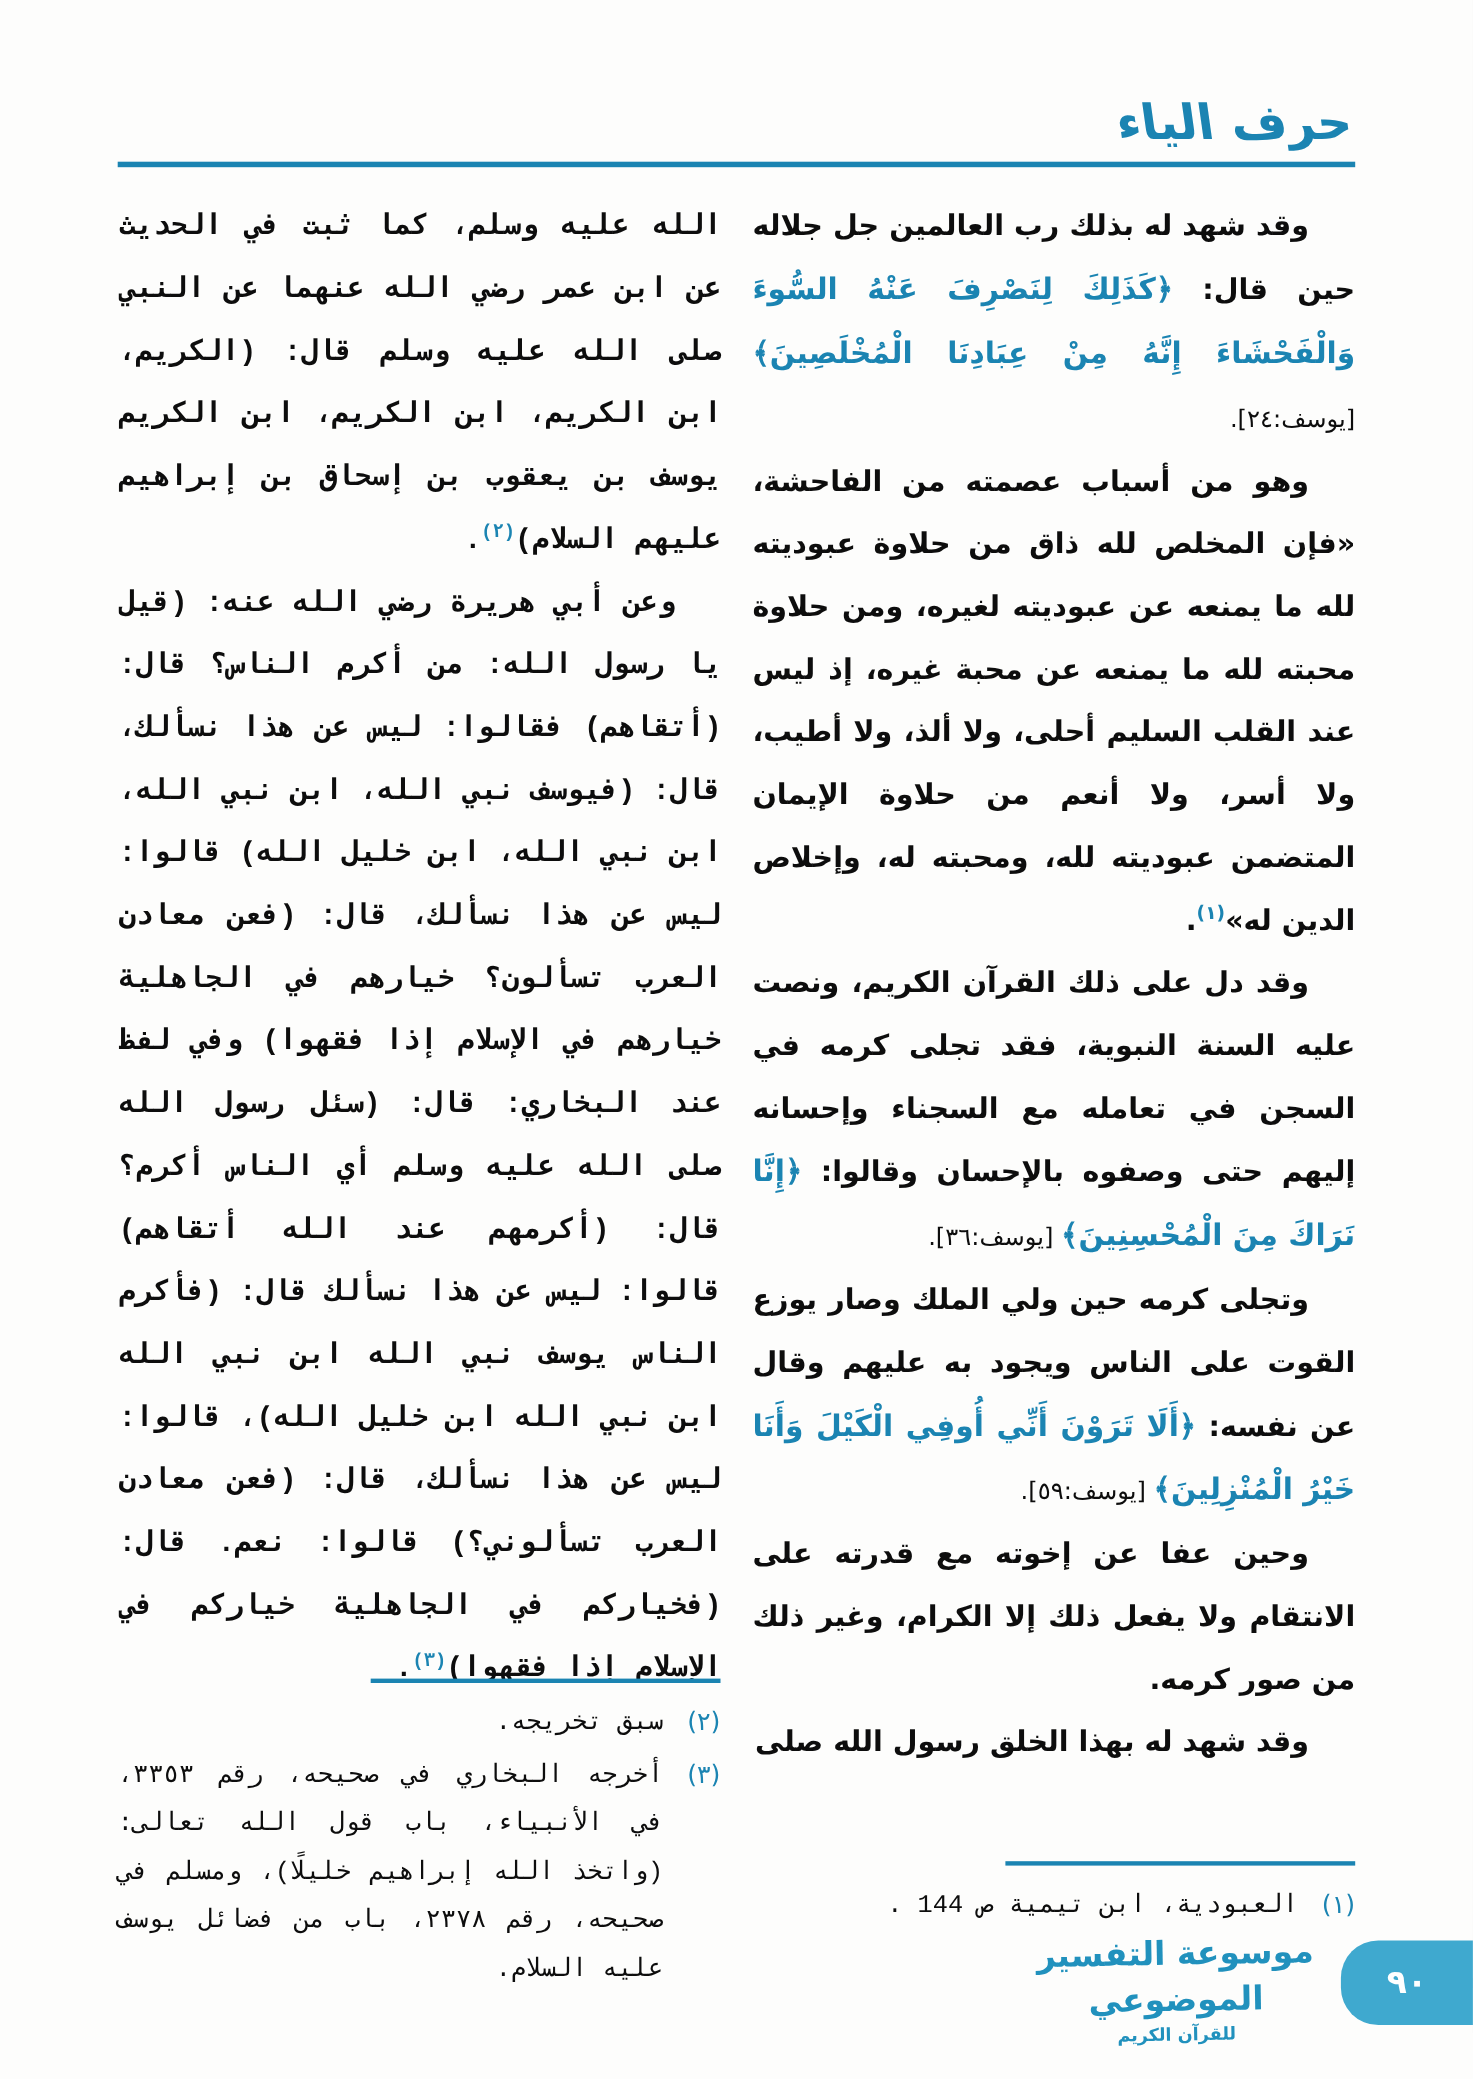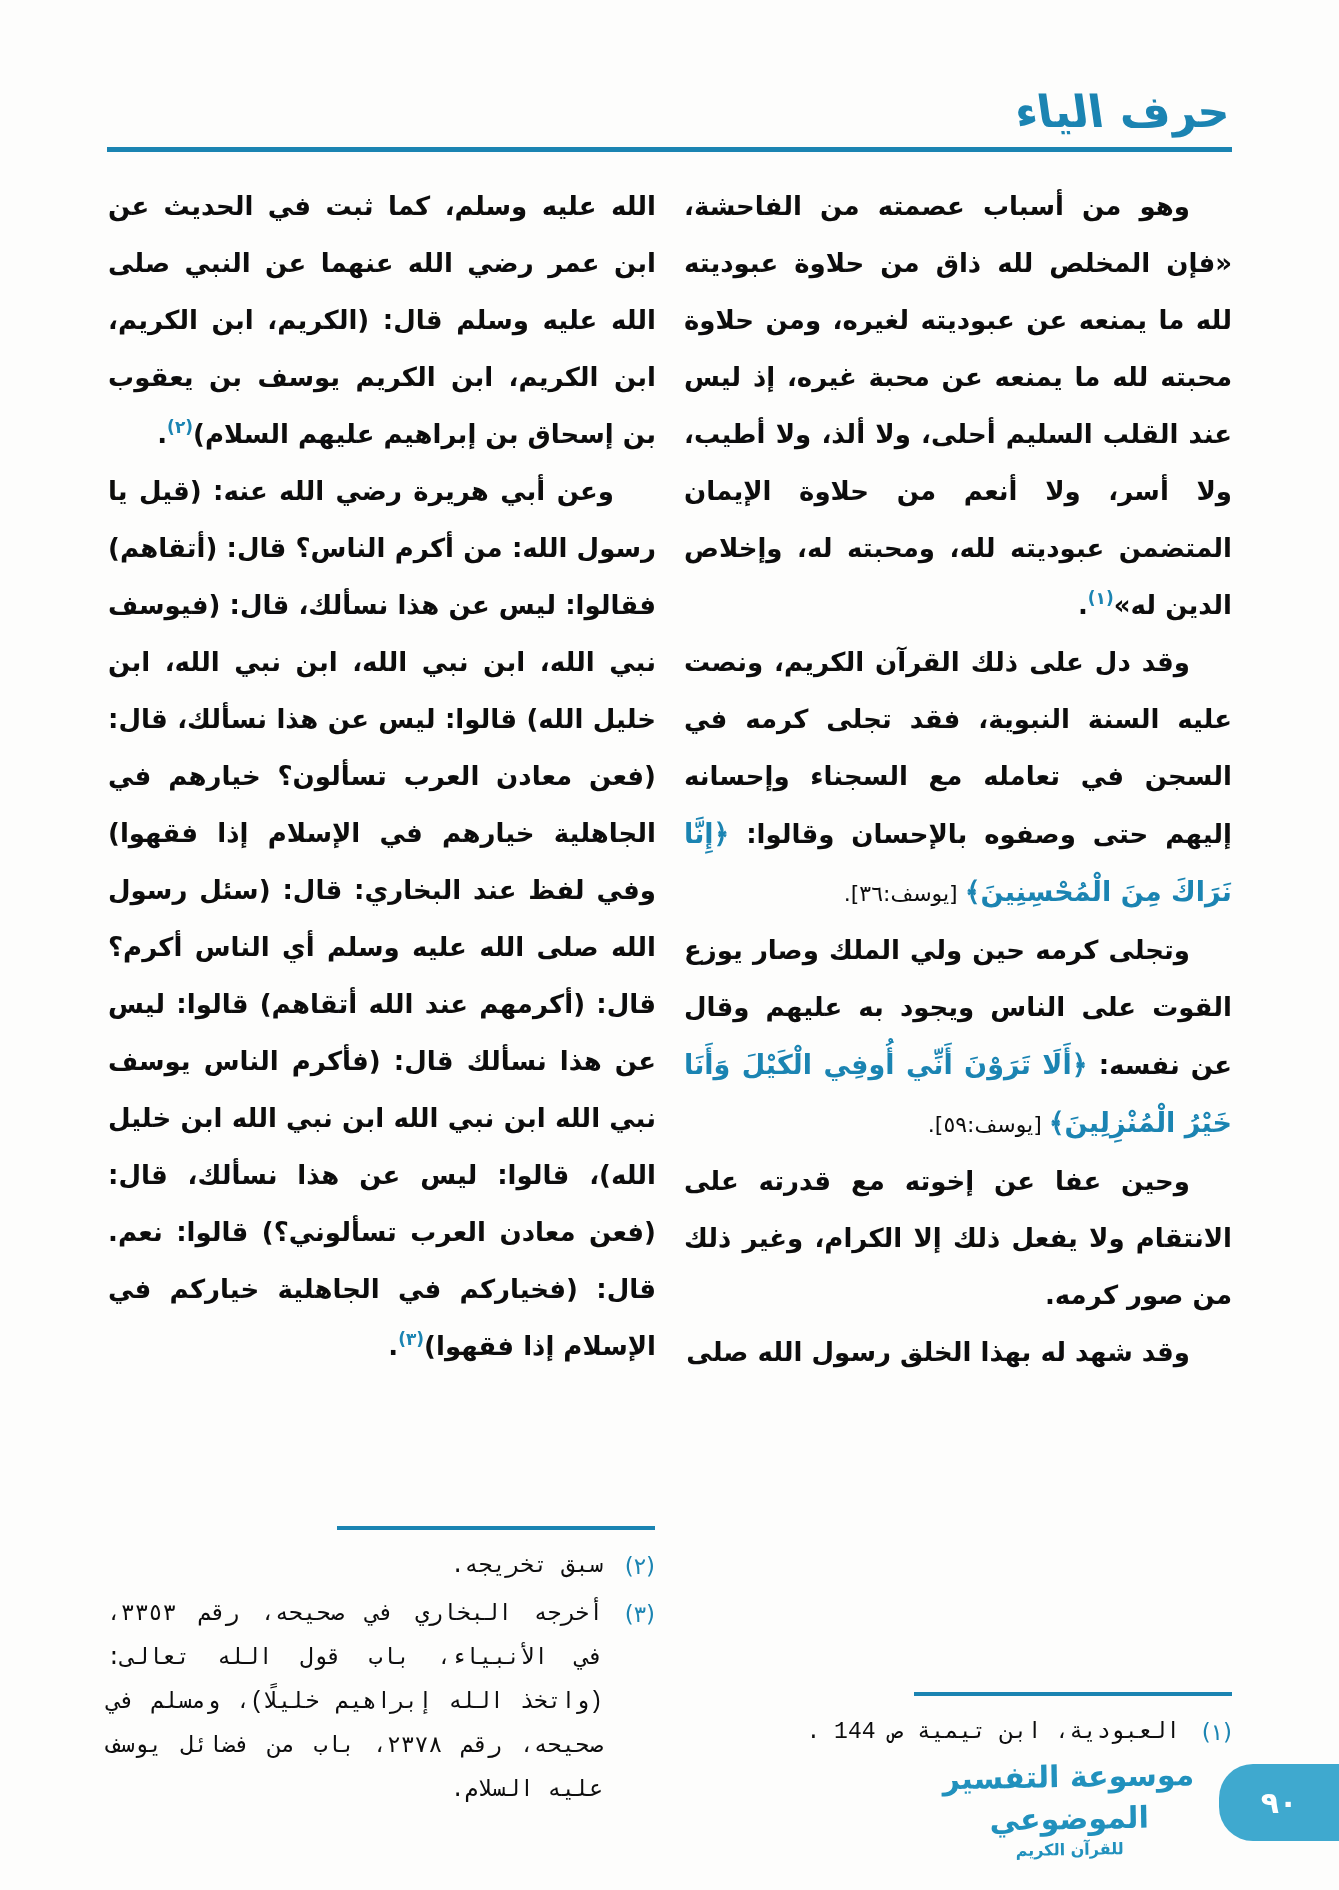--- a/index.html
+++ b/index.html
@@ -31,21 +31,21 @@
     position:absolute;top:178px;right:107px;
     width:1125px;
     display:flex;gap:28px;
   }
   .col{
     width:548px;
     text-align:justify;
     text-align-last:right;
   }
   .col-right{height:1505px;overflow:hidden;}
-  .col-left{height:1350px;overflow:hidden;}
+  .col-left{height:1350px;overflow:hidden;font-family:Liberation Mono, monospace;}
   .paragraph{
     margin:0;
     font-size:26px;
     line-height:57px;
     font-weight:bold;
     text-indent:42px;
   }
   .paragraph.no-indent{text-indent:0;}
   .section-heading{
     margin:0;
@@ -111,20 +111,21 @@
 <body>
 
 <div class="page">
 
   <div class="header-title">حرف الياء</div>
 
   <div class="header-rule"></div>
 
   <div class="columns">
     <div class="col col-right">
+        <p class="paragraph"><span class="seg-t">وقد شهد له بذلك رب العالمين جل جلاله حين قال: </span><span class="seg-q">﴿كَذَلِكَ لِنَصْرِفَ عَنْهُ السُّوءَ وَالْفَحْشَاءَ إِنَّهُ مِنْ عِبَادِنَا الْمُخْلَصِينَ﴾</span><span class="seg-r"> [يوسف:٢٤].</span></p>
         <p class="paragraph"><span class="seg-t">وهو من أسباب عصمته من الفاحشة، «فإن المخلص لله ذاق من حلاوة عبوديته لله ما يمنعه عن عبوديته لغيره، ومن حلاوة محبته لله ما يمنعه عن محبة غيره، إذ ليس عند القلب السليم أحلى، ولا ألذ، ولا أطيب، ولا أسر، ولا أنعم من حلاوة الإيمان المتضمن عبوديته لله، ومحبته له، وإخلاص الدين له»</span><sup class="seg-fn">(١)</sup><span class="seg-t">.</span></p>
         <p class="paragraph"><span class="seg-t">وقد دل على ذلك القرآن الكريم، ونصت عليه السنة النبوية، فقد تجلى كرمه في السجن في تعامله مع السجناء وإحسانه إليهم حتى وصفوه بالإحسان وقالوا: </span><span class="seg-q">﴿إِنَّا نَرَاكَ مِنَ الْمُحْسِنِينَ﴾</span><span class="seg-r"> [يوسف:٣٦].</span></p>
         <p class="paragraph"><span class="seg-t">وتجلى كرمه حين ولي الملك وصار يوزع القوت على الناس ويجود به عليهم وقال عن نفسه: </span><span class="seg-q">﴿أَلَا تَرَوْنَ أَنِّي أُوفِي الْكَيْلَ وَأَنَا خَيْرُ الْمُنْزِلِينَ﴾</span><span class="seg-r"> [يوسف:٥٩].</span></p>
         <p class="paragraph"><span class="seg-t">وحين عفا عن إخوته مع قدرته على الانتقام ولا يفعل ذلك إلا الكرام، وغير ذلك من صور كرمه.</span></p>
         <p class="paragraph"><span class="seg-t">وقد شهد له بهذا الخلق رسول الله صلى</span></p>
       </div>
     <div class="col col-left">
         <p class="paragraph no-indent"><span class="seg-t">الله عليه وسلم، كما ثبت في الحديث عن ابن عمر رضي الله عنهما عن النبي صلى الله عليه وسلم قال: (الكريم، ابن الكريم، ابن الكريم، ابن الكريم يوسف بن يعقوب بن إسحاق بن إبراهيم عليهم السلام)</span><sup class="seg-fn">(٢)</sup><span class="seg-t">.</span></p>
         <p class="paragraph"><span class="seg-t">وعن أبي هريرة رضي الله عنه: (قيل يا رسول الله: من أكرم الناس؟ قال: (أتقاهم) فقالوا: ليس عن هذا نسألك، قال: (فيوسف نبي الله، ابن نبي الله، ابن نبي الله، ابن خليل الله) قالوا: ليس عن هذا نسألك، قال: (فعن معادن العرب تسألون؟ خيارهم في الجاهلية خيارهم في الإسلام إذا فقهوا) وفي لفظ عند البخاري: قال: (سئل رسول الله صلى الله عليه وسلم أي الناس أكرم؟ قال: (أكرمهم عند الله أتقاهم) قالوا: ليس عن هذا نسألك قال: (فأكرم الناس يوسف نبي الله ابن نبي الله ابن نبي الله ابن خليل الله)، قالوا: ليس عن هذا نسألك، قال: (فعن معادن العرب تسألوني؟) قالوا: نعم. قال: (فخياركم في الجاهلية خياركم في الإسلام إذا فقهوا)</span><sup class="seg-fn">(٣)</sup><span class="seg-t">.</span></p>
       </div>

